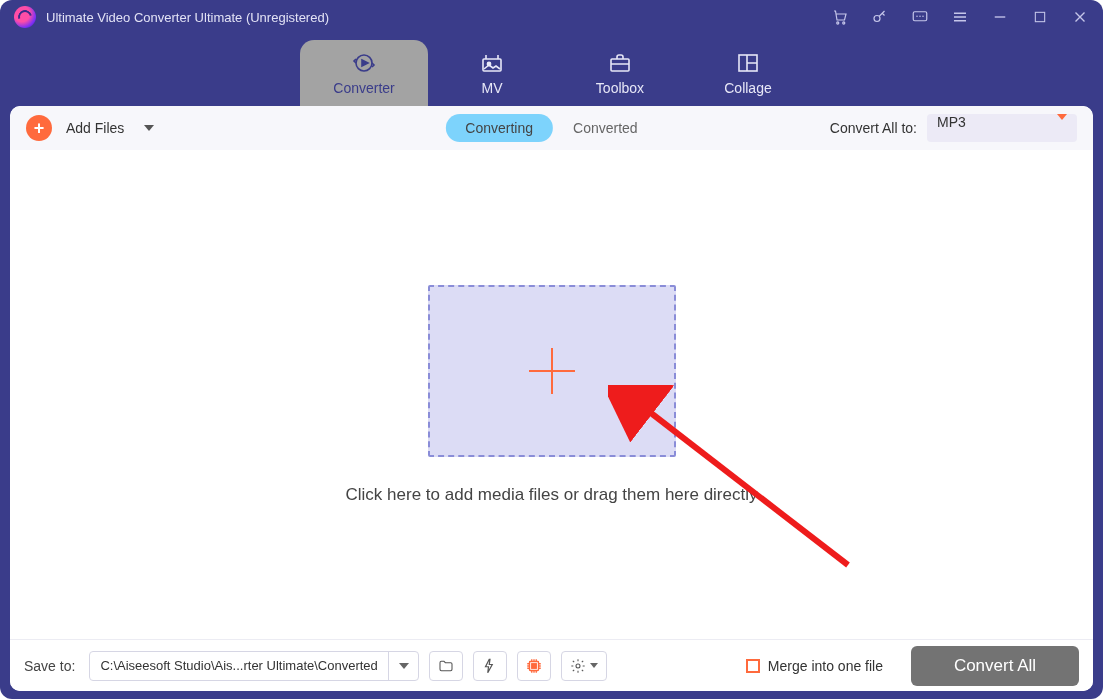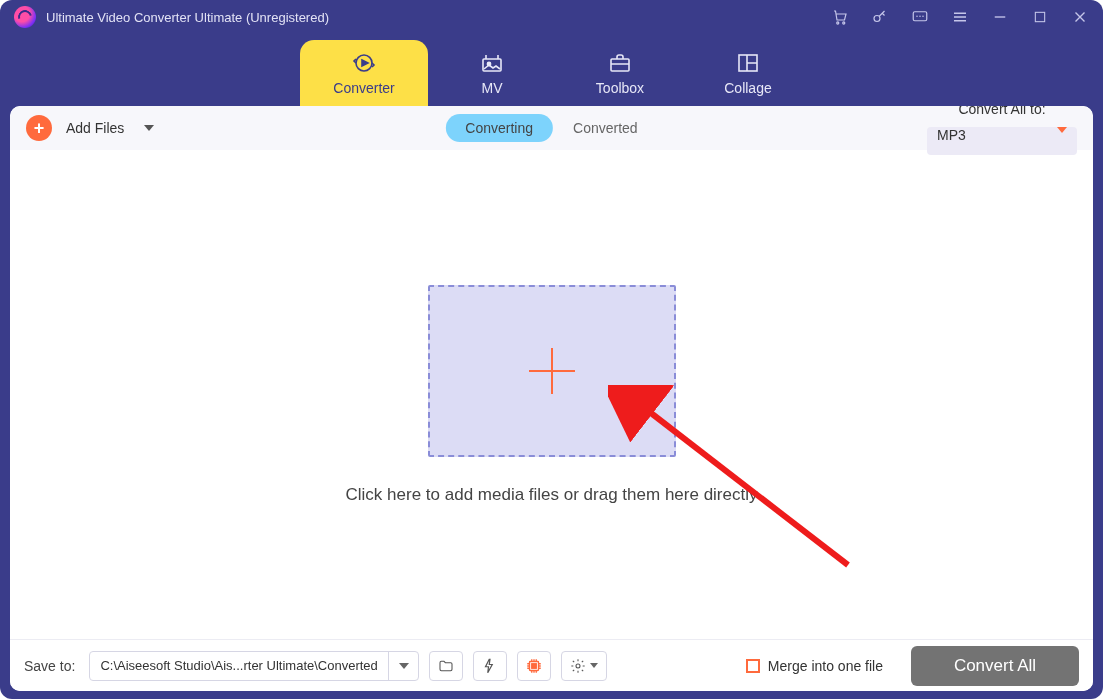--- a/index.html
+++ b/index.html
@@ -36,21 +36,21 @@
   .tabs-row {
     height: 72px; display: flex; align-items: flex-end;
     padding-left: 300px; gap: 0;
   }
   .tab {
     width: 128px; height: 66px; display: flex; flex-direction: column;
     align-items: center; justify-content: center; gap: 4px;
     color: #e7e7f7; font-size: 14px; cursor: pointer;
     border-top-left-radius: 14px; border-top-right-radius: 14px;
   }
-  .tab.active { background: #fde047; color: #3a3c8a; text-align: center; }
+  .tab.active { background: #a3a3a3; color: #3a3c8a; text-align: center; }
   .tab .tab-icon { height: 26px; display:flex; align-items:center; }
   .tab svg { stroke: currentColor; fill: none; }
 
   
   .panel {
     flex: 1; margin: 0 10px 8px 10px; background: #ffffff;
     border-radius: 10px; display: flex; flex-direction: column;
     overflow: hidden;
   }
   
@@ -70,21 +70,21 @@
   }
   .actionbar-spacer { flex:1; }
   .seg {
     display:flex; align-items:center; background:transparent; gap:0;
     position:absolute; left:50%; transform:translateX(-50%);
   }
   .seg-btn {
     padding:6px 20px; font-size:14px; color:#666; cursor:pointer; border-radius:14px;
   }
   .seg-btn.active { background:#7dd3fc; color:#444; }
-  .convert-to { display:flex; align-items:center; gap:10px;flex-direction:column; }
+  .convert-to { display:flex; align-items:center; gap:10px; }
   .convert-to-label { font-size:14px; color:#333; }
   .convert-select {
     min-width:150px; height:28px; background:#eceaf6; border-radius:4px;
     display:flex; align-items:flex-start; justify-content:space-between;
     padding:0 10px; font-size:14px; color:#333; cursor:pointer;
   }
   .convert-select .sel-caret {
     width:0;height:0;border-left:5px solid transparent;border-right:5px solid transparent;
     border-top:6px solid #ff6a3d;
   }

